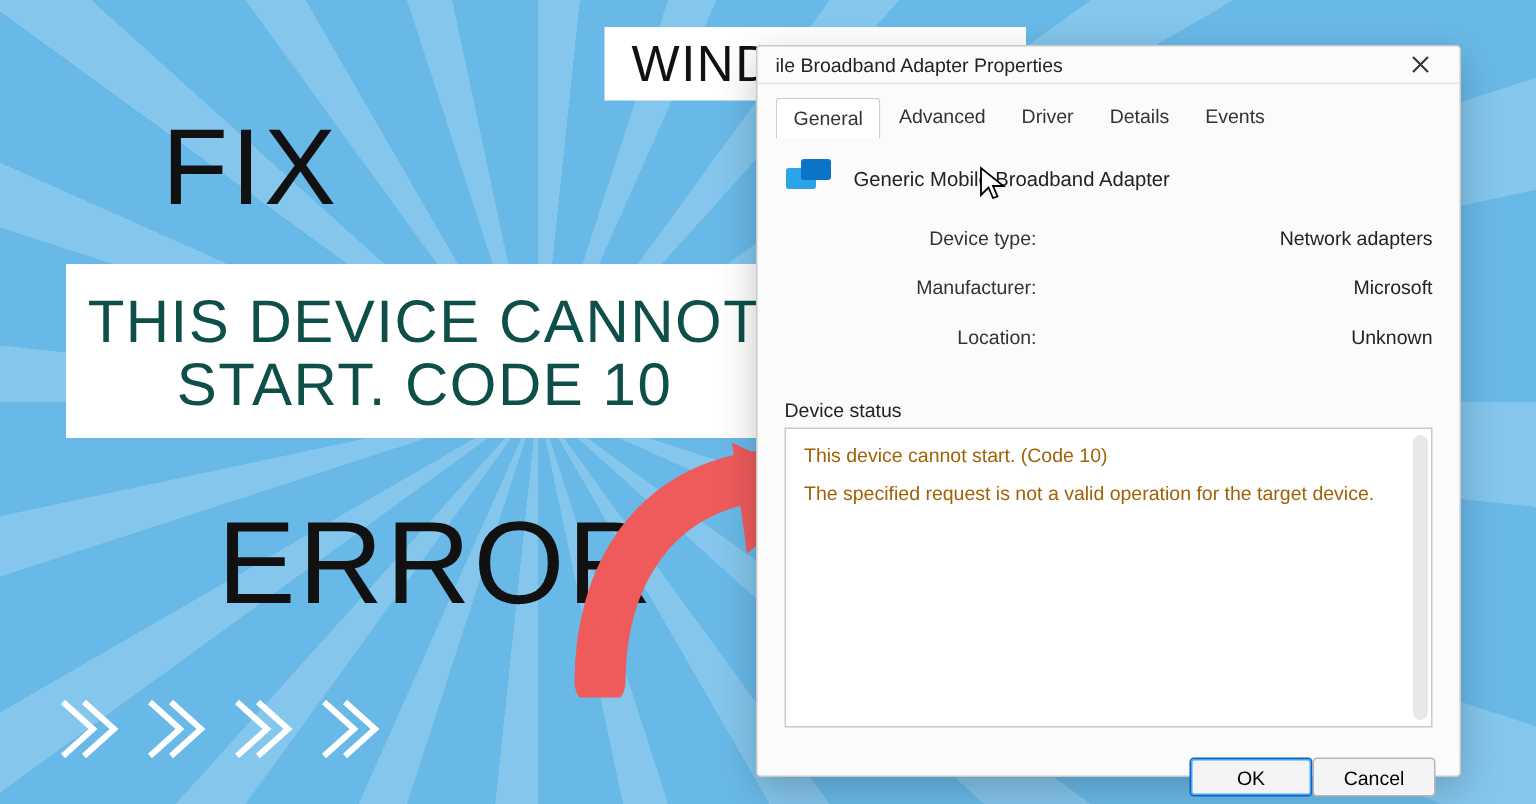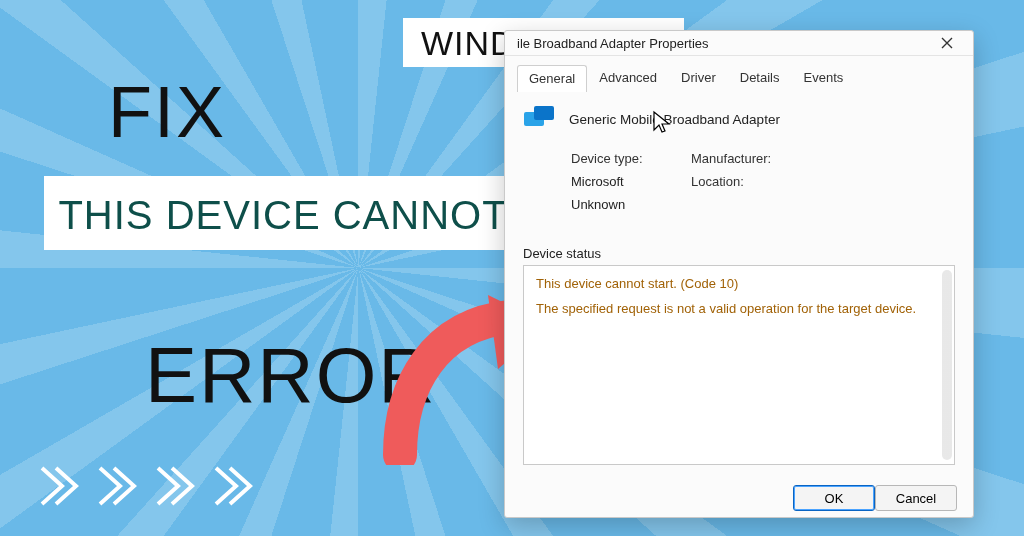--- a/index.html
+++ b/index.html
@@ -35,21 +35,21 @@
     cursor:pointer;border-radius:2px;}
   .tabs{display:flex;gap:0;padding:8px 10px 0 12px;font-size:13px;user-select:none;}
   .tab{padding:5px 11px 6px;border:1px solid transparent;border-bottom:none;color:#333;
     border-radius:3px 3px 0 0;cursor:pointer;}
   .tab.active{background:#fff;border-color:#cfcfcf;position:relative;top:1px;}
   .tabline{height:1px;background:#cfcfcf;margin:0 12px;}
   .body{flex:1;padding:14px 18px 8px 18px;display:flex;flex-direction:column;}
   .hdr{display:flex;align-items:center;gap:12px;margin-bottom:10px;}
   .dev-icon{width:34px;height:28px;flex:none;}
   .hdr .name{font-size:13.5px;}
-  .kv{display:grid;grid-template-columns:120px auto;row-gap:8px;margin:8px 0 14px 48px;}
+  .kv{display:grid;grid-template-columns:120px auto;row-gap:18px;margin:8px 0 14px 48px;text-align:right;}
   .kv .k{color:#333;}
   .grp{margin-top:20px;}
   .grp-title{font-size:13px;margin-bottom:4px;}
   .status{border:1px solid #c9c9c9;background:#fff;height:178px;padding:10px 12px;
     font-size:13px;color:#a16207;position:relative;overflow:hidden;}
   .status::after{content:"";position:absolute;right:2px;top:4px;bottom:4px;width:10px;
     background:linear-gradient(#d9d9d9,#d9d9d9);border-radius:5px;opacity:.6;}
   .status p{margin:0 0 10px 0;}
   .btns{display:flex;justify-content:flex-end;padding:12px 16px 14px;}
   .btn{min-width:82px;height:26px;border:1px solid #b7b7b7;background:#f4f4f4;
@@ -60,20 +60,21 @@
 </head>
 <body>
 
 <div class="stage">
   <div class="burst"></div>
 
   <div class="badge">WINDOWS FIX</div>
   <div class="fix">FIX</div>
   <div class="msgbox">
     <div class="l">THIS DEVICE CANNOT</div>
+    <div class="l">START. CODE 10</div>
   </div>
   <div class="err">ERROR</div>
 
   <div class="chevrons">
     <svg width="44" height="44" viewBox="0 0 44 44">
       <path d="M4 4 L24 22 L4 40" fill="none" stroke="#fff" stroke-width="4"></path>
       <path d="M18 4 L38 22 L18 40" fill="none" stroke="#fff" stroke-width="4"></path>
       </svg>
     <svg width="44" height="44" viewBox="0 0 44 44">
       <path d="M4 4 L24 22 L4 40" fill="none" stroke="#fff" stroke-width="4"></path>
@@ -117,20 +118,21 @@
       <div class="hdr">
         <svg class="dev-icon" viewBox="0 0 34 28">
           <rect x="1" y="7" width="20" height="14" rx="2" fill="#2aa3e8"></rect>
           <rect x="11" y="1" width="20" height="14" rx="2" fill="#0b74c9"></rect>
         </svg>
         <div class="name">Generic Mobile Broadband Adapter</div>
       </div>
 
       <div class="kv">
         <div class="k">Device type:</div>
+        <div class="v">Network adapters</div>
         <div class="k">Manufacturer:</div>
         <div class="v">Microsoft</div>
         <div class="k">Location:</div>
         <div class="v">Unknown</div>
       </div>
 
       <div class="grp">
         <div class="grp-title">Device status</div>
         <div class="status">
           <p>This device cannot start. (Code 10)</p>

